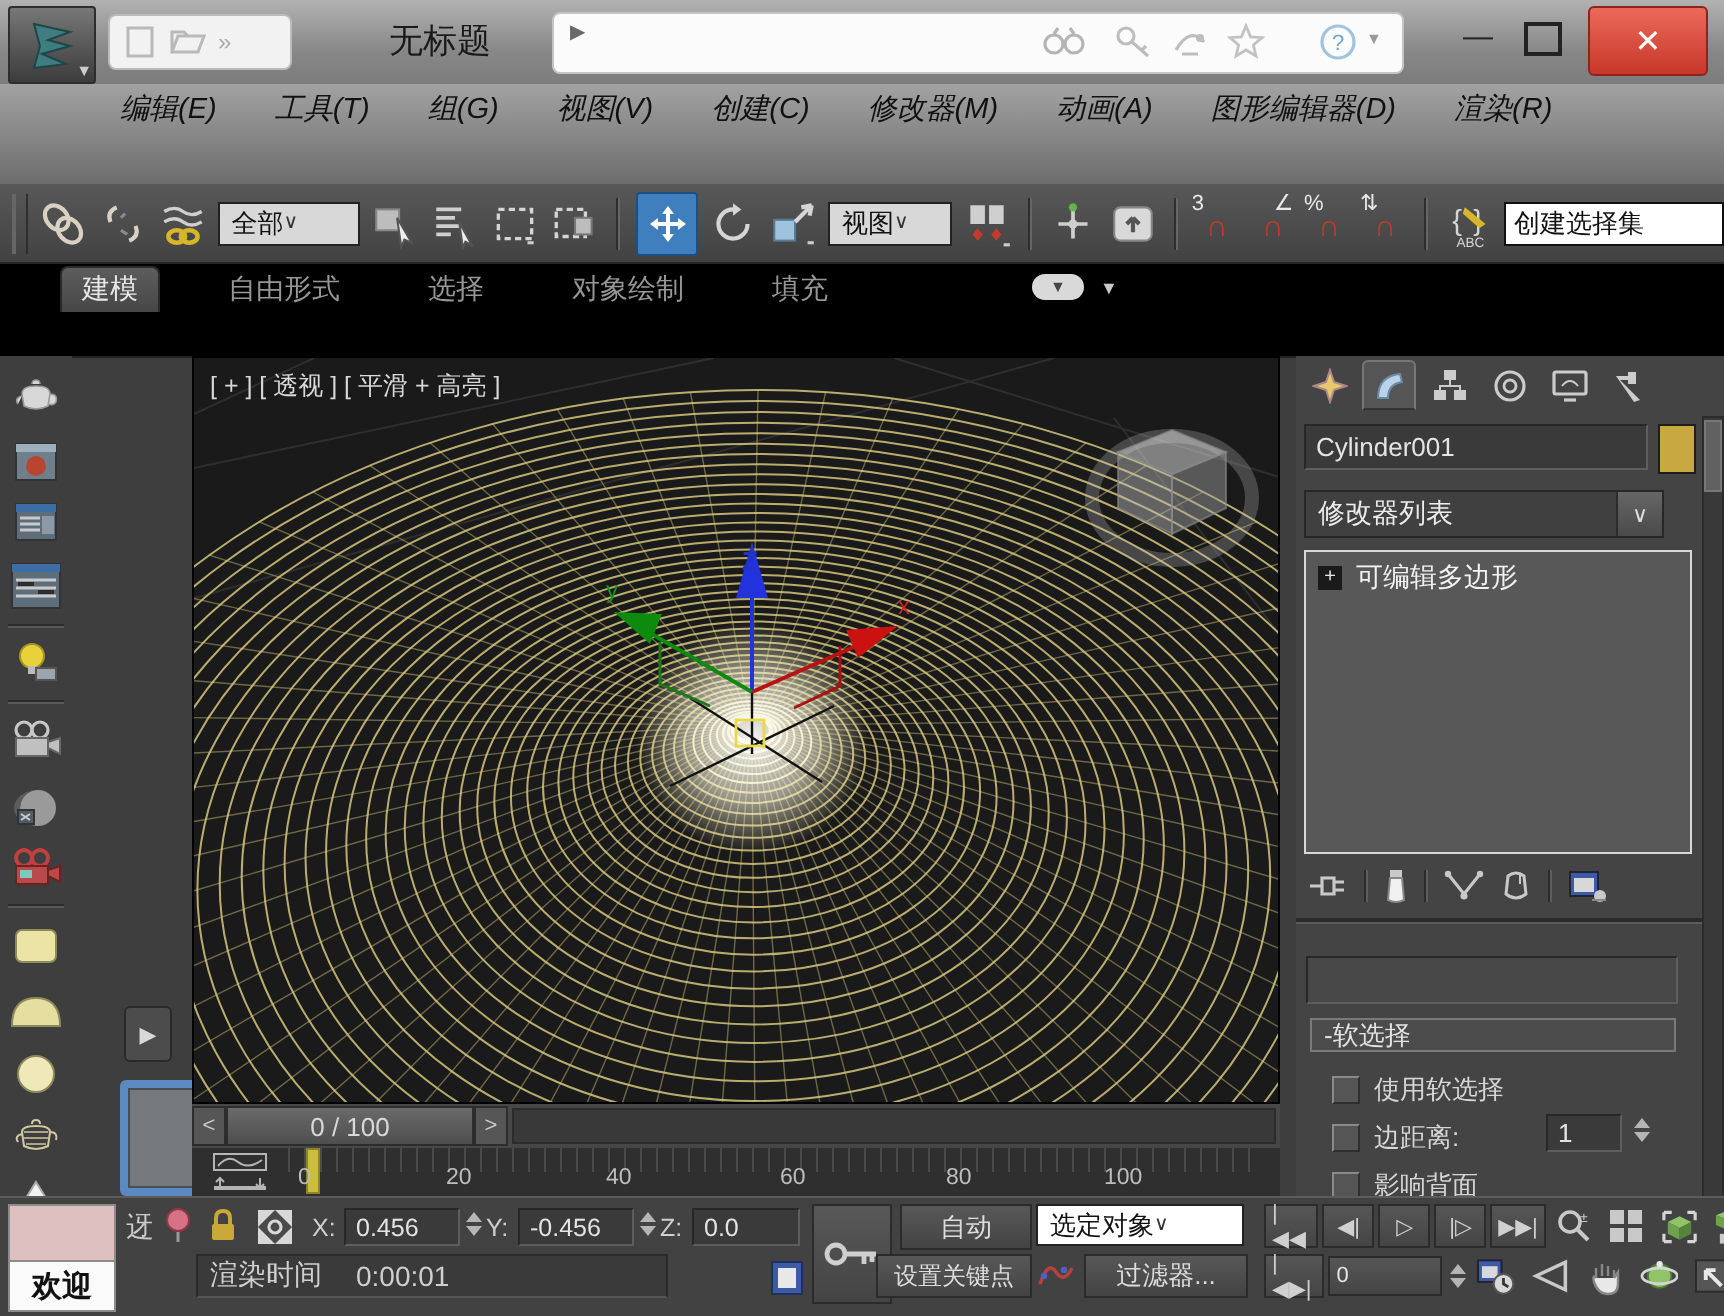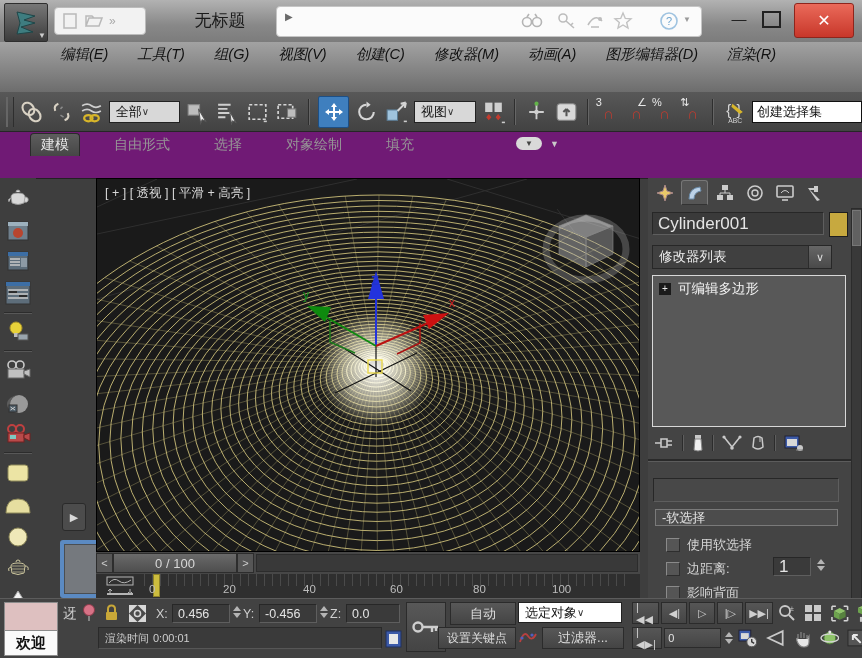--- a/index.html
+++ b/index.html
@@ -38,21 +38,21 @@
   .tb-btn-active{background:#3f7fbe;border:1px solid #1d4f85;border-radius:2px;width:30px;height:30px;}
   .combo{height:22px;background:#d8d8d8;border:1px solid #222;color:#111;font-size:13px;
     display:flex;align-items:center;padding:0 3px 0 6px;box-sizing:border-box;}
   .combo .arrow{color:#333;font-size:10px;}
   .magnet{position:relative;width:24px;height:26px;color:#c23b2e;font-weight:bold;font-size:15px;text-align:center;line-height:30px;}
   .magnet .tag{position:absolute;left:-1px;top:-2px;color:#e8e8e8;font-weight:normal;font-size:11px;line-height:11px;}
   .namedset{width:104px;height:20px;background:#fff;border:1px solid #111;color:#111;font-size:13px;
     display:flex;align-items:center;padding:0 4px;}
 
   
-  .ribbon{left:0;top:132px;width:862px;height:46px;background:#701a75;border-bottom:1px solid #222;}
+  .ribbon{left:0;top:132px;width:862px;height:46px;background:#000000;border-bottom:1px solid #222;}
   .rtabs{position:absolute;left:30px;top:2px;display:flex;gap:24px;font-size:14px;color:#969696;align-items:flex-end;height:22px;}
   .rtab{padding:2px 10px;}
   .rtab.active{background:linear-gradient(#5d5d5d,#464646);border-radius:4px 4px 0 0;color:#e6e6e6;border:1px solid #2a2a2a;border-bottom:none;}
   .rmin{position:absolute;left:516px;top:5px;width:26px;height:13px;background:#d9d9d9;border-radius:7px;
     display:flex;align-items:center;justify-content:center;}
   .rmin-arrow{position:absolute;left:550px;top:7px;color:#c9c9c9;font-size:9px;}
   .rpanels{position:absolute;left:18px;top:25px;display:flex;gap:5px;}
   .rpanel-btn{background:linear-gradient(#4a4a4a,#3c3c3c);border:1px solid #5d5d5d;border-bottom-color:#262626;
     color:#d6d6d6;font-size:13.5px;padding:1px 8px;height:18px;line-height:18px;}
 
@@ -81,21 +81,21 @@
     background:repeating-linear-gradient(90deg,#4a4a4a 0 1px,transparent 1px 8px);}
   .tb-label{position:absolute;top:9px;color:#bdbdbd;font-size:11.5px;}
   .tb-marker{position:absolute;left:57px;top:0;width:7px;height:23px;background:#cdbd3e;border:1px solid #8f8328;box-sizing:border-box;}
 
   
   .cmdpanel{left:648px;top:178px;width:214px;height:420px;background:#444;}
   .cp-tabs{position:absolute;left:3px;top:2px;display:flex;gap:3px;}
   .cp-tab{width:25px;height:23px;display:flex;align-items:center;justify-content:center;border:1px solid transparent;}
   .cp-tab.active{background:#555;border:1px solid #777;border-bottom-color:#333;border-radius:3px 3px 0 0;}
   .field{background:#3a3a3a;border:1px solid #272727;border-bottom-color:#5e5e5e;border-right-color:#5e5e5e;
-    color:#e4e4e4;font-size:17px;display:flex;align-items:center;padding:0 5px;box-sizing:border-box;}
+    color:#e4e4e4;font-size:13px;display:flex;align-items:center;padding:0 5px;box-sizing:border-box;}
   .swatch{background:#c7a93f;border:1px solid #1e1e1e;}
   .mlist{background:#404040;border:1px solid #272727;color:#ececec;font-size:13.5px;
     display:flex;align-items:center;justify-content:space-between;box-sizing:border-box;padding-left:6px;}
   .mlist .btn{width:22px;height:100%;background:linear-gradient(#666,#4a4a4a);border-left:1px solid #2c2c2c;
     color:#ddd;display:flex;align-items:center;justify-content:center;font-size:11px;}
   .stackbox{background:#585858;border:1px solid #d8d8d8;box-sizing:border-box;}
   .stack-item{display:flex;align-items:center;gap:7px;color:#f2f2f2;font-size:13.5px;padding:4px 6px;}
   .expand-sq{width:12px;height:12px;background:#1a1a1a;color:#e8e8e8;font-size:10px;line-height:12px;text-align:center;}
   .stack-tools{position:absolute;left:6px;top:254px;width:190px;height:22px;display:flex;align-items:center;gap:8px;color:#c9c9c9;}
   .rollout-hdr{background:#4c4c4c;border:1px solid #7a7a7a;color:#e2e2e2;font-size:13px;
@@ -113,22 +113,22 @@
   
   .statusbar{left:0;top:598px;width:862px;height:60px;background:#424242;border-top:1px solid #5c5c5c;}
   .pinkbox{left:4px;top:3px;width:52px;height:27px;background:#dec0c0;border:1px solid #8c8c8c;}
   .welcomebox{left:4px;top:31px;width:52px;height:24px;background:#fafafa;border:1px solid #8c8c8c;
     color:#111;font-size:15px;font-weight:bold;display:flex;align-items:center;justify-content:center;}
   .st-icon{position:absolute;top:6px;color:#c9c9c9;font-size:14px;}
   .coordlab{position:absolute;top:8px;color:#cfcfcf;font-size:12.5px;}
   .coordfield{position:absolute;top:5px;height:19px;font-size:12.5px;}
   .st-btn{position:absolute;background:linear-gradient(#585858,#444);border:1px solid #2b2b2b;color:#dcdcdc;
     font-size:13px;display:flex;align-items:center;justify-content:center;}
-  .promptline{left:98px;top:28px;width:284px;height:22px;background:#3a3a3a;border:1px solid #2a2a2a;
-    border-bottom-color:#565656;color:#cfcfcf;font-size:11px;display:flex;align-items:center;gap:4px;padding:0 6px;box-sizing:border-box;}
+  .promptline{left:98px;top:28px;width:236px;height:22px;background:#3a3a3a;border:1px solid #2a2a2a;
+    border-bottom-color:#565656;color:#cfcfcf;font-size:14px;display:flex;align-items:center;gap:17px;padding:0 6px;box-sizing:border-box;}
   .transport{position:absolute;display:flex;align-items:center;gap:2px;color:#d0d0d0;}
   .tr-btn{min-width:18px;height:20px;display:flex;align-items:center;justify-content:center;font-size:11px;
     background:linear-gradient(#565656,#454545);border:1px solid #2b2b2b;padding:0 3px;}
   .flat{background:none;border:none;}
 </style>
 </head>
 <body>
 
 <div id="app">
 

